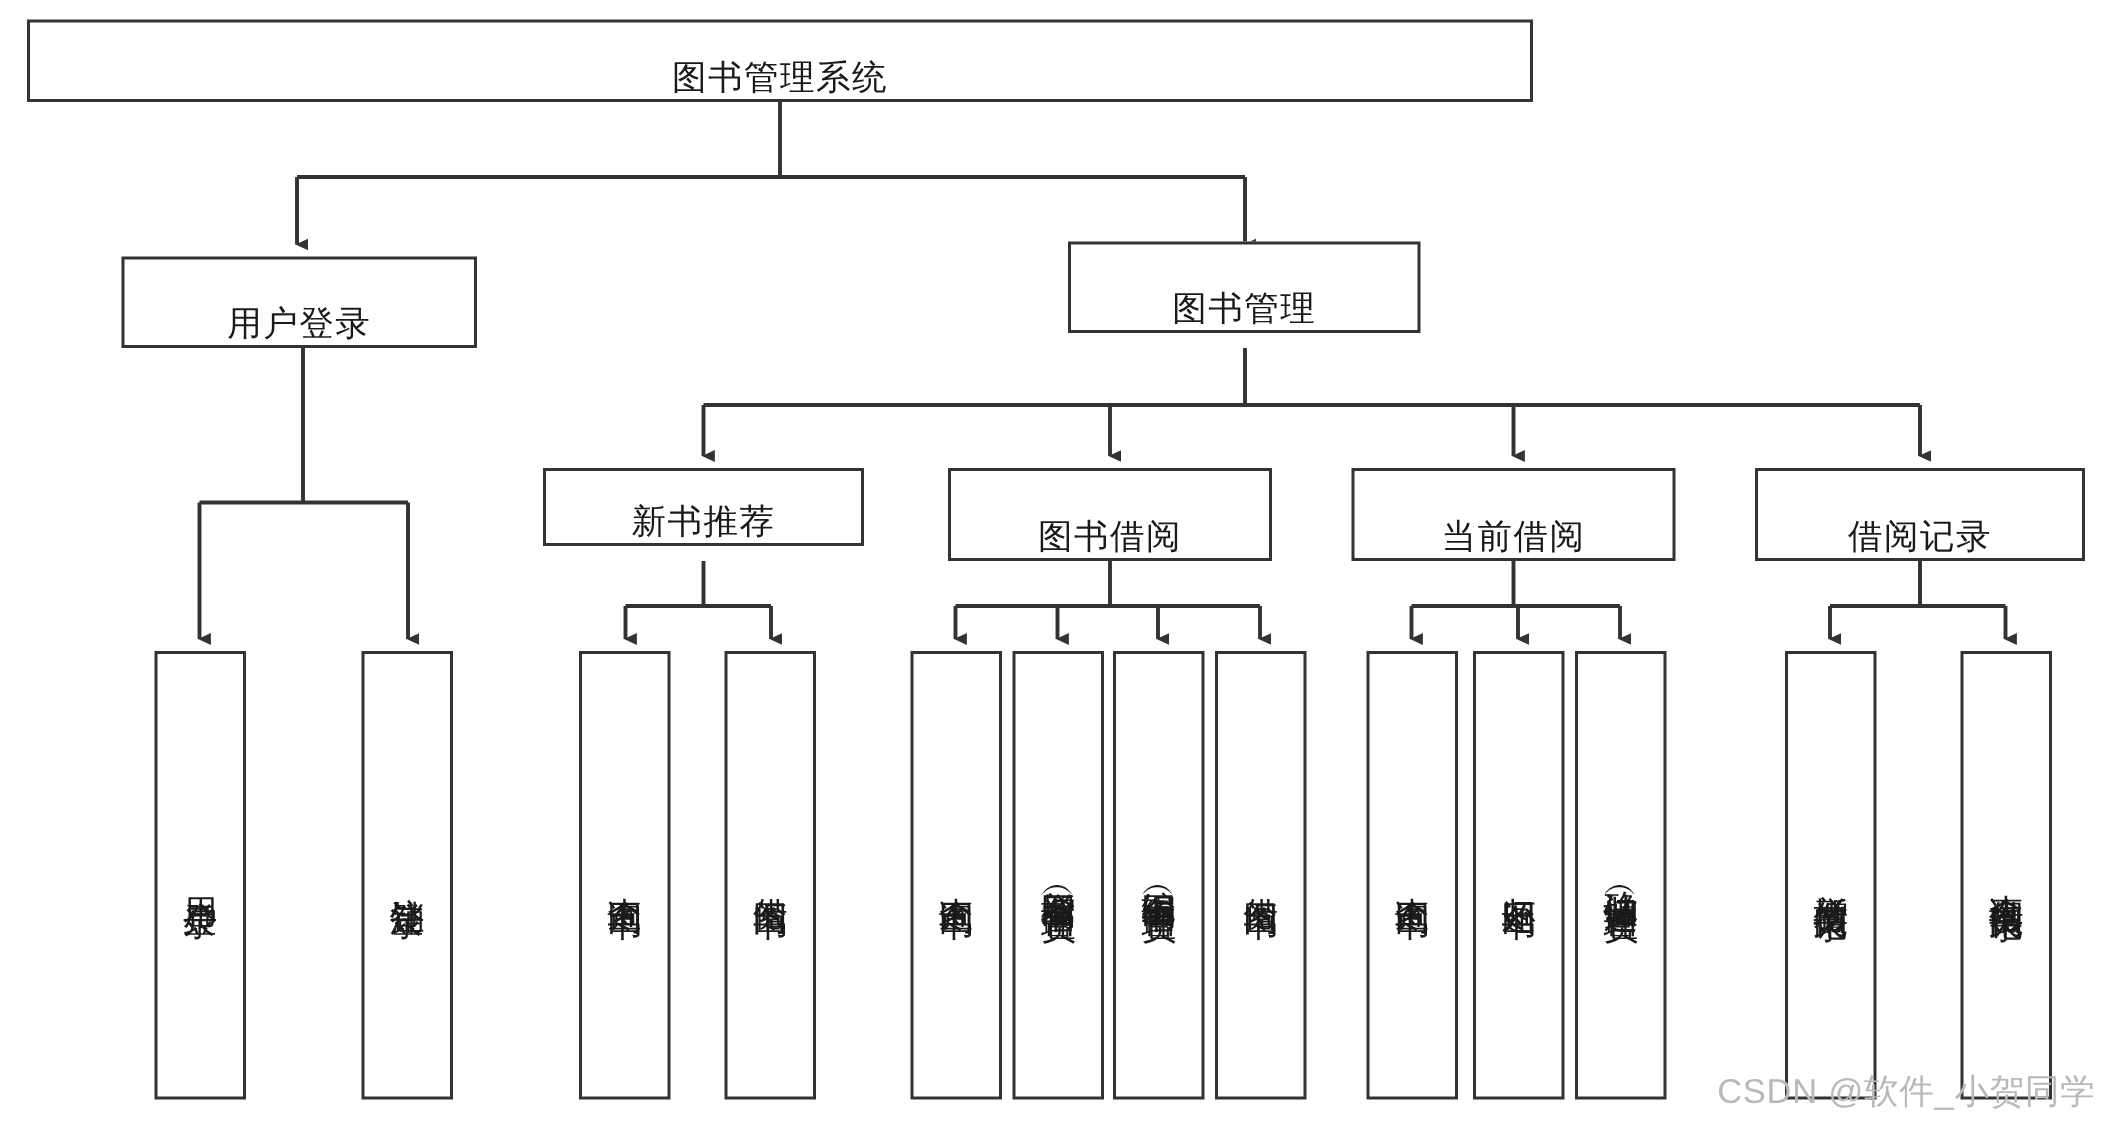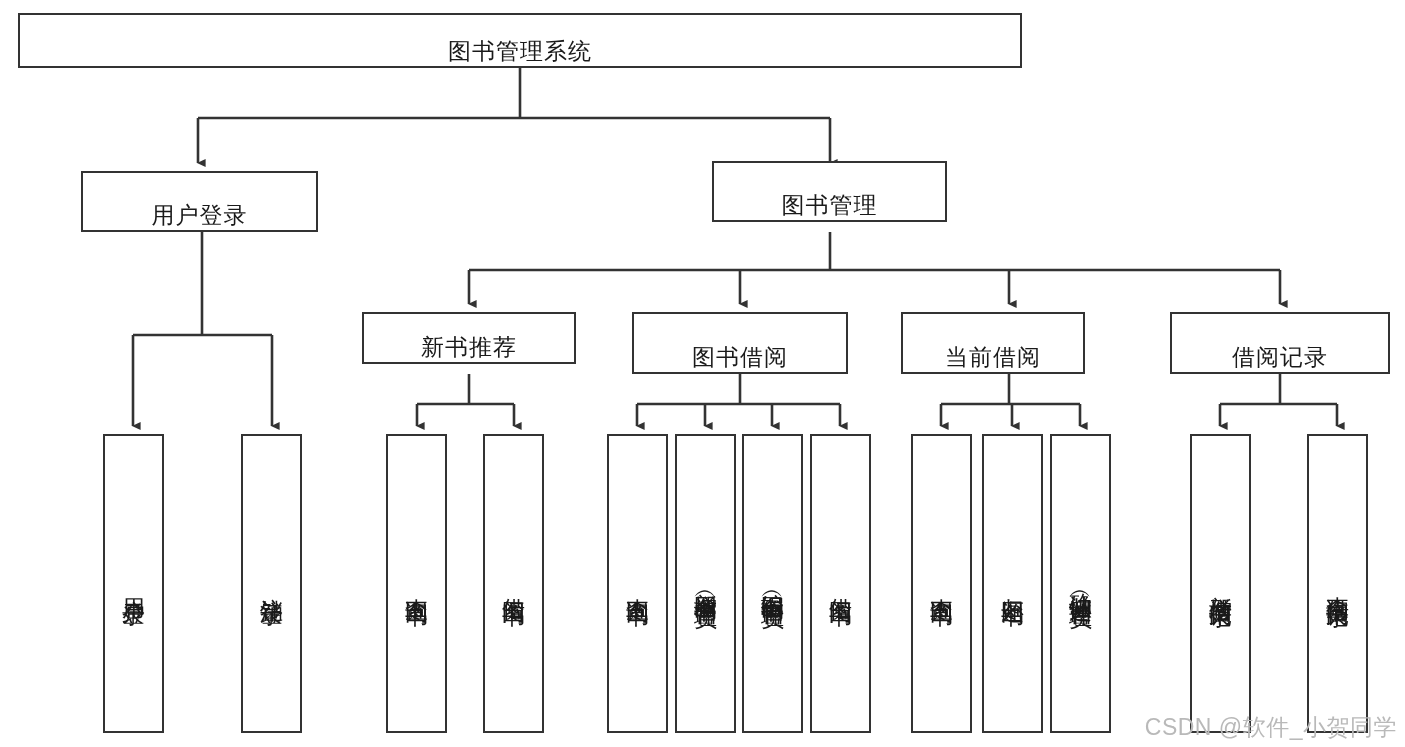--- a/index.html
+++ b/index.html
@@ -134,21 +134,21 @@
   <div class="node node-horizontal" style="left: 712px; top: 161px; width: 235px; height: 61px;">
     <span>图书管理</span>
   </div>
 
   <div class="node node-horizontal" style="left: 362px; top: 312px; width: 214px; height: 52px;">
     <span>新书推荐</span>
   </div>
   <div class="node node-horizontal" style="left: 632px; top: 312px; width: 216px; height: 62px;">
     <span>图书借阅</span>
   </div>
-  <div class="node node-horizontal" style="left: 901px; top: 312px; width: 184px; height: 62px;">
+  <div class="node node-horizontal" style="left: 901px; top: 312px; width: 216px; height: 62px;">
     <span>当前借阅</span>
   </div>
   <div class="node node-horizontal" style="left: 1170px; top: 312px; width: 220px; height: 62px;">
     <span>借阅记录</span>
   </div>
 
   <div class="node node-vertical" style="left: 103px; top: 434px; width: 61px; height: 299px;">
     <span class="vlabel">用户登录</span>
   </div>
   <div class="node node-vertical" style="left: 241px; top: 434px; width: 61px; height: 299px;">

